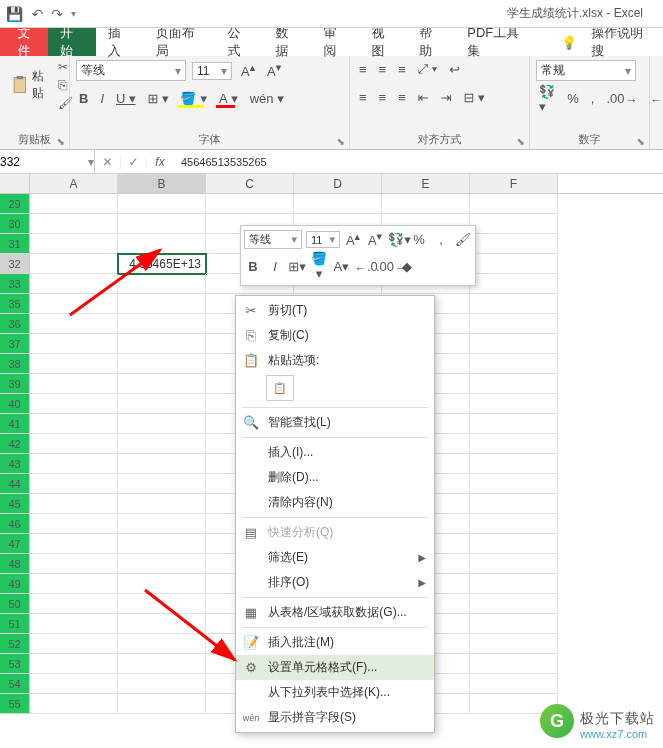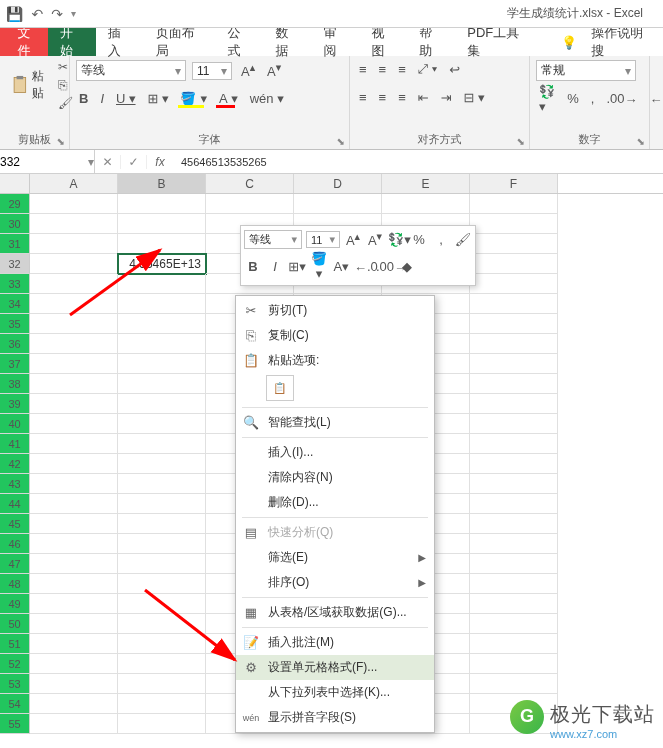--- a/index.html
+++ b/index.html
@@ -72,21 +72,21 @@
 .ctx-sub { padding-left:30px; padding-top:2px; padding-bottom:4px; }
 .paste-opt { display:inline-flex; width:28px; height:26px; border:1px solid #ccc; align-items:center; justify-content:center; font-size:11px; color:#888; }
 
 
 .arrow-svg { position:absolute; z-index:10; pointer-events:none; }
 
 
 .watermark { position:absolute; right:8px; bottom:8px; z-index:20; display:flex; align-items:center; gap:6px; }
 .watermark .logo { width:34px; height:34px; border-radius:50%; background:linear-gradient(135deg,#7ac943,#39b54a); display:flex; align-items:center; justify-content:center; color:#fff; font-weight:bold; font-size:18px; }
 .watermark .txt { display:flex; flex-direction:column; color:#4aa0d8; }
-.watermark .cn { font-size:20px; color:#555; letter-spacing:1px;margin-top:8px; }
+.watermark .cn { font-size:14px; color:#555; letter-spacing:1px;margin-top:8px; }
 .watermark .url { font-size:11px; color:#4aa0d8; }
 </style>
 </head>
 <body>
 
 <div class="titlebar">
   <div class="qat">
     <span>💾</span>
     <span>↶</span>
     <span>↷</span>
@@ -255,29 +255,20 @@
       <div class="row-g">
         <div class="row-h">33</div>
         <div class="cell"></div>
         <div class="cell"></div>
         <div class="cell"></div>
         <div class="cell"></div>
         <div class="cell"></div>
         <div class="cell"></div>
       </div>
       <div class="row-g">
-        <div class="row-h">34</div>
-        <div class="cell"></div>
-        <div class="cell"></div>
-        <div class="cell"></div>
-        <div class="cell"></div>
-        <div class="cell"></div>
-        <div class="cell"></div>
-      </div>
-      <div class="row-g">
         <div class="row-h">35</div>
         <div class="cell"></div>
         <div class="cell"></div>
         <div class="cell"></div>
         <div class="cell"></div>
         <div class="cell"></div>
         <div class="cell"></div>
       </div>
       <div class="row-g">
         <div class="row-h">36</div>
@@ -512,25 +503,25 @@
       <span class="ic">🔍</span>
       <span>智能查找(L)</span>
     </div>
   <div class="ctx-sep"></div>
   <div class="ctx-item">
       <span class="ic"></span>
       <span>插入(I)...</span>
     </div>
   <div class="ctx-item">
       <span class="ic"></span>
+      <span>删除(D)...</span>
+    </div>
+  <div class="ctx-item">
+      <span class="ic"></span>
       <span>清除内容(N)</span>
-    </div>
-  <div class="ctx-item">
-      <span class="ic"></span>
-      <span>删除(D)...</span>
     </div>
   <div class="ctx-sep"></div>
   <div class="ctx-item disabled">
       <span class="ic">▤</span>
       <span>快速分析(Q)</span>
     </div>
   <div class="ctx-item">
       <span class="ic"></span>
       <span>筛选(E)</span>
       <span class="arrow">▶</span>

